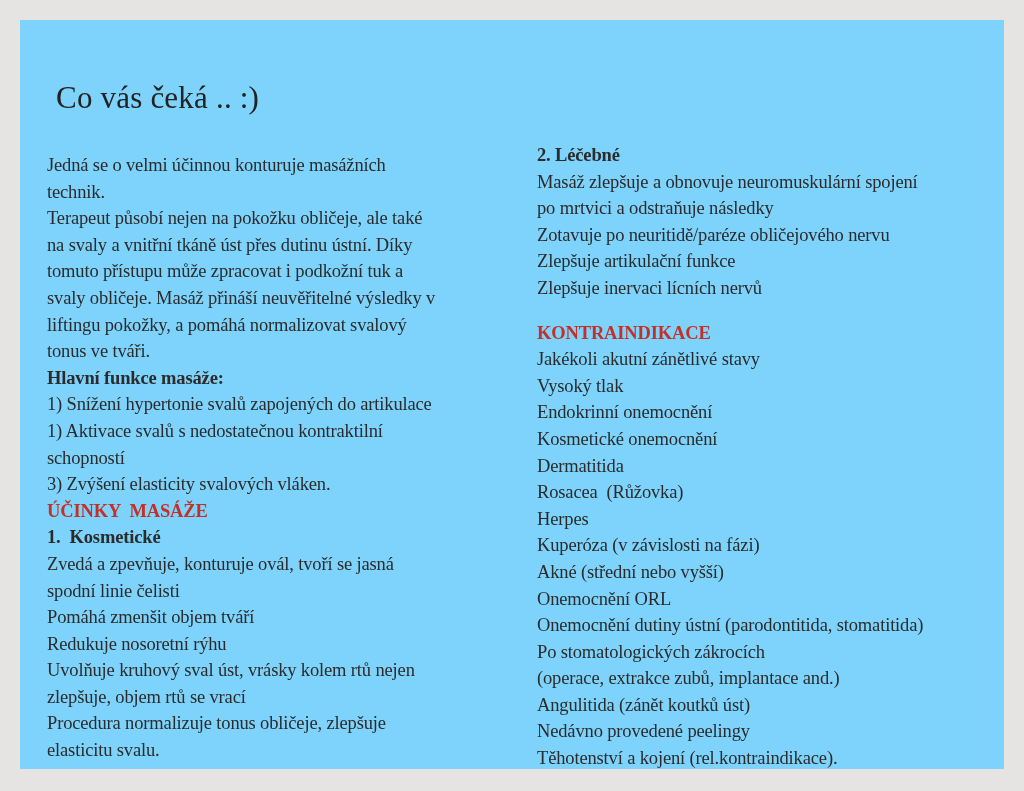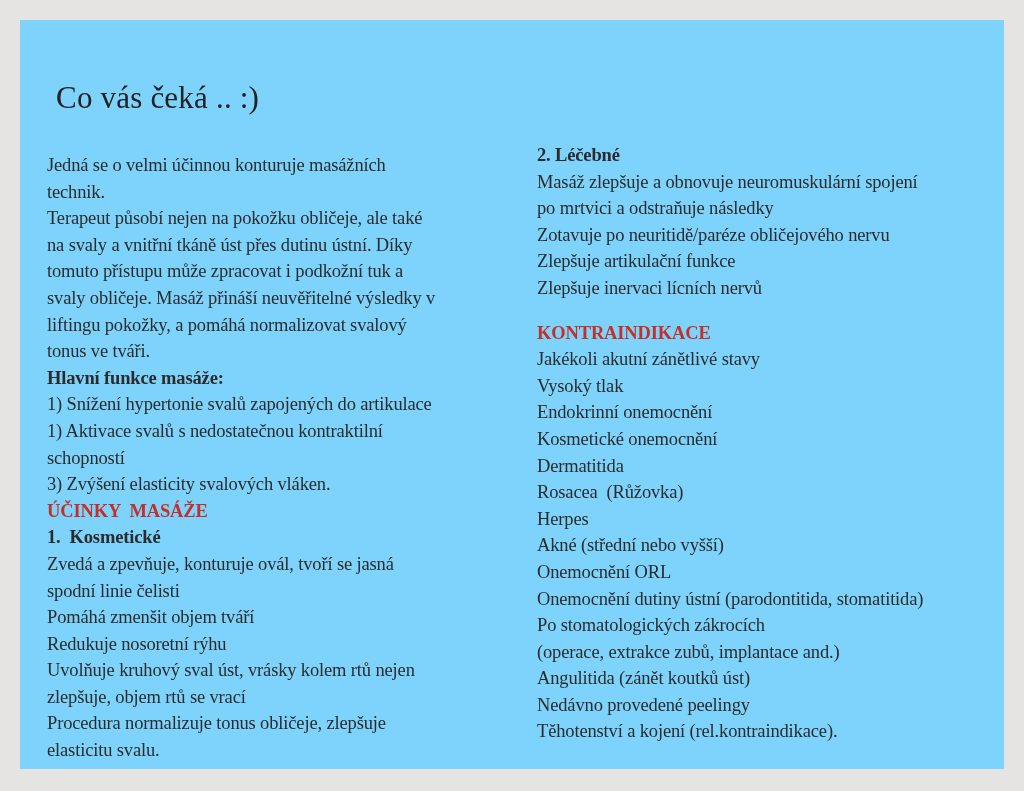--- a/index.html
+++ b/index.html
@@ -80,20 +80,21 @@
       <div class="line">Zlepšuje inervaci lícních nervů</div>
 
       <div class="line red contra-gap">KONTRAINDIKACE</div>
       <div class="line">Jakékoli akutní zánětlivé stavy</div>
       <div class="line">Vysoký tlak</div>
       <div class="line">Endokrinní onemocnění</div>
       <div class="line">Kosmetické onemocnění</div>
       <div class="line">Dermatitida</div>
       <div class="line">Rosacea  (Růžovka)</div>
       <div class="line">Herpes</div>
+      <div class="line">Kuperóza (v závislosti na fázi)</div>
       <div class="line">Akné (střední nebo vyšší)</div>
       <div class="line">Onemocnění ORL</div>
       <div class="line">Onemocnění dutiny ústní (parodontitida, stomatitida)</div>
       <div class="line">Po stomatologických zákrocích</div>
       <div class="line">(operace, extrakce zubů, implantace and.)</div>
       <div class="line">Angulitida (zánět koutků úst)</div>
       <div class="line">Nedávno provedené peelingy</div>
       <div class="line">Těhotenství a kojení (rel.kontraindikace).</div>
     </div>
 

